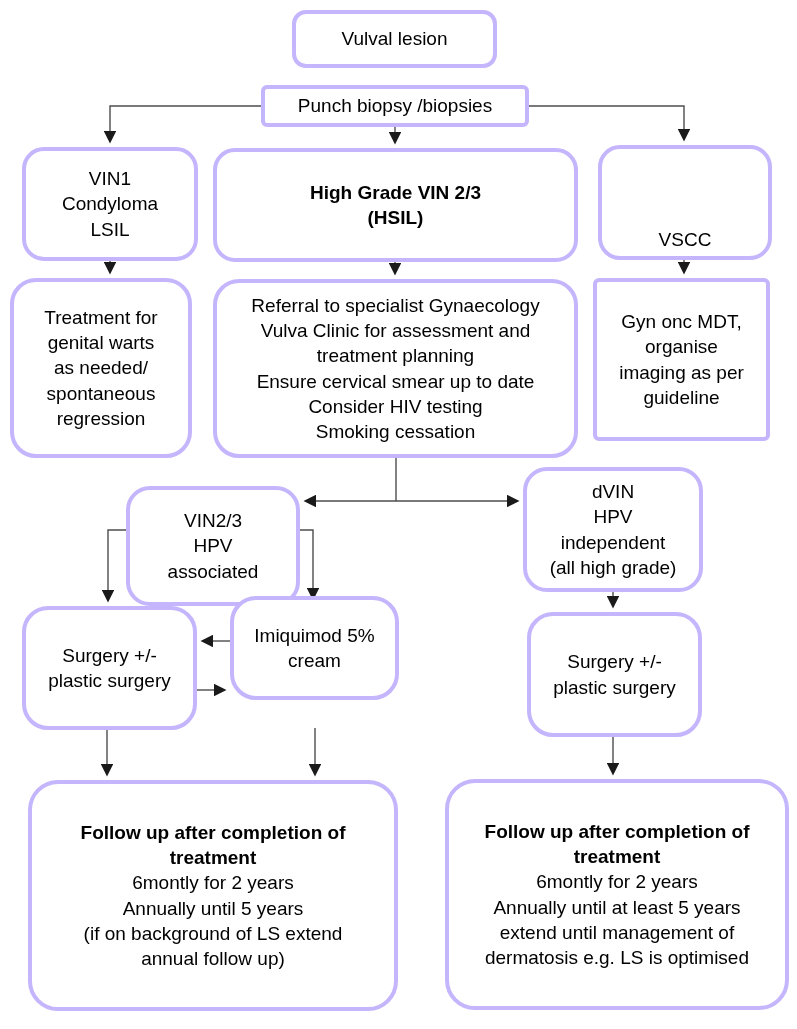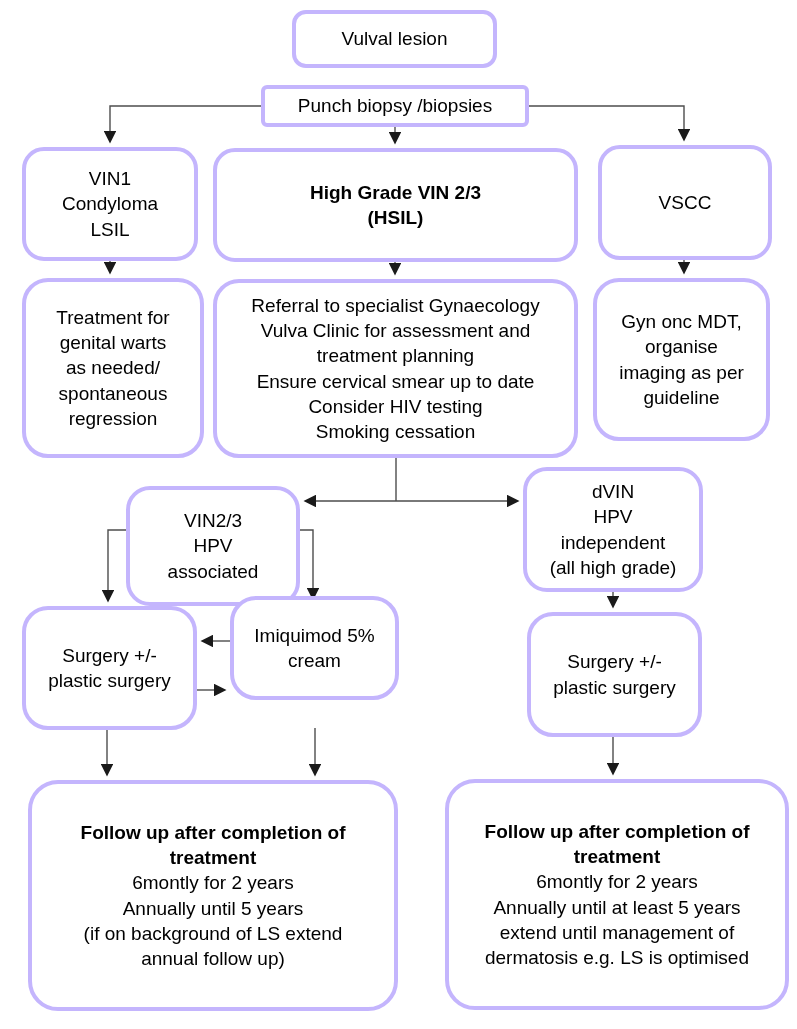--- a/index.html
+++ b/index.html
@@ -92,42 +92,42 @@
     <span class="label">VIN1
 Condyloma
 LSIL</span>
   </div>
 
   <div class="node" style="left:213px; top:148px; width:365px; height:114px; border-radius:22px;font-weight:bold;">
     <span class="label">High Grade VIN 2/3
 (HSIL)</span>
   </div>
 
-  <div class="node" style="left:598px; top:145px; width:174px; height:115px; border-radius:22px;">
+  <div class="node" style="left:598px; top:145px; width:174px; height:115px; border-radius:22px;justify-content:flex-end;">
     <span class="label">VSCC</span>
   </div>
 
-  <div class="node" style="left:22px; top:278px; width:182px; height:180px; border-radius:26px;">
+  <div class="node" style="left:10px; top:278px; width:182px; height:180px; border-radius:26px;">
     <span class="label">Treatment for
 genital warts
 as needed/
 spontaneous
 regression</span>
   </div>
 
   <div class="node" style="left:213px; top:279px; width:365px; height:179px; border-radius:26px;">
     <span class="label">Referral to specialist Gynaecology
 Vulva Clinic for assessment and
 treatment planning
 Ensure cervical smear up to date
 Consider HIV testing
 Smoking cessation</span>
   </div>
 
-  <div class="node" style="left:593px; top:278px; width:177px; height:163px; border-radius:26px;">
+  <div class="node" style="left:593px; top:278px; width:177px; height:163px; border-radius:6px;">
     <span class="label">Gyn onc MDT,
 organise
 imaging as per
 guideline</span>
   </div>
 
   <div class="node" style="left:126px; top:470px; width:174px; height:120px; border-radius:24px;margin-top:16px;">
     <span class="label">VIN2/3
 HPV
 associated</span>

